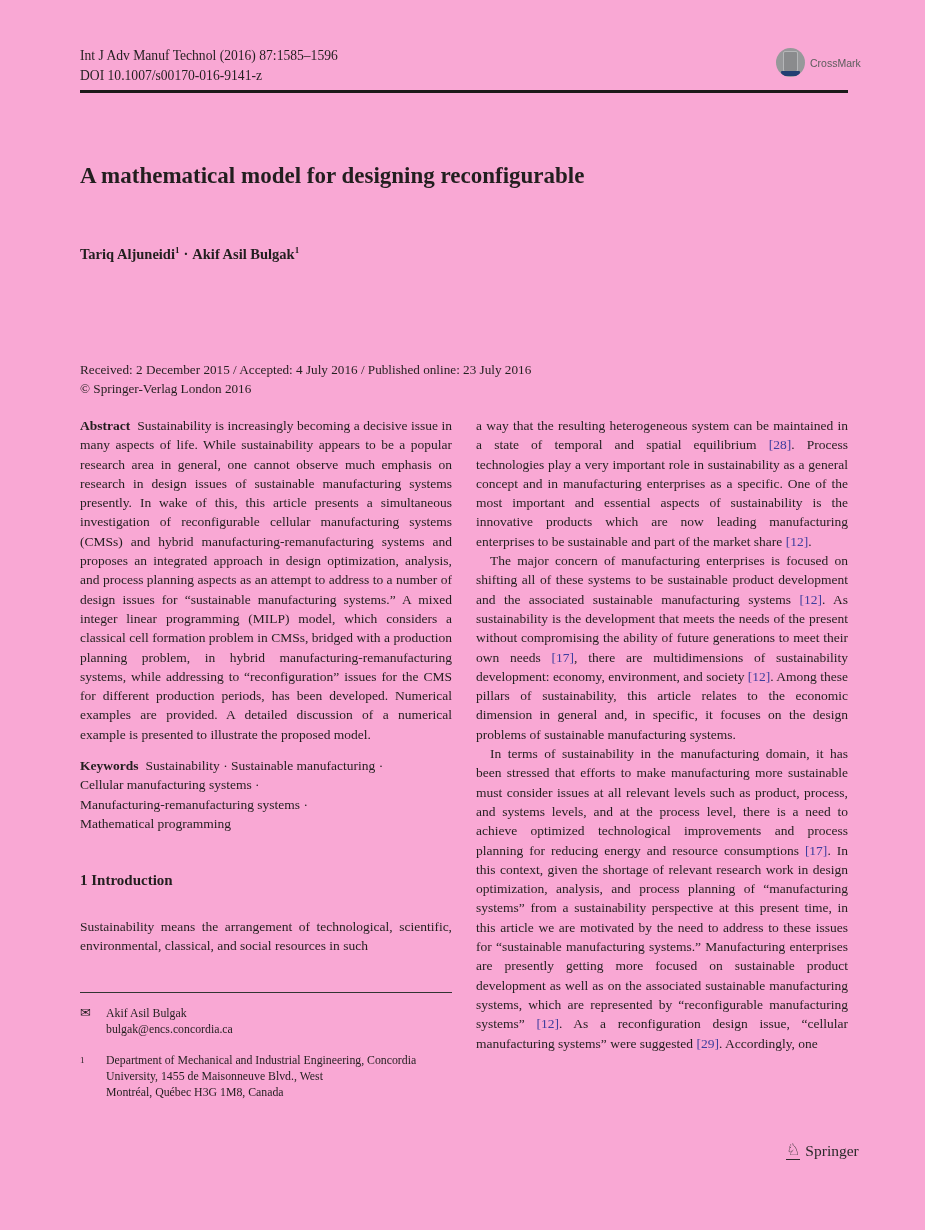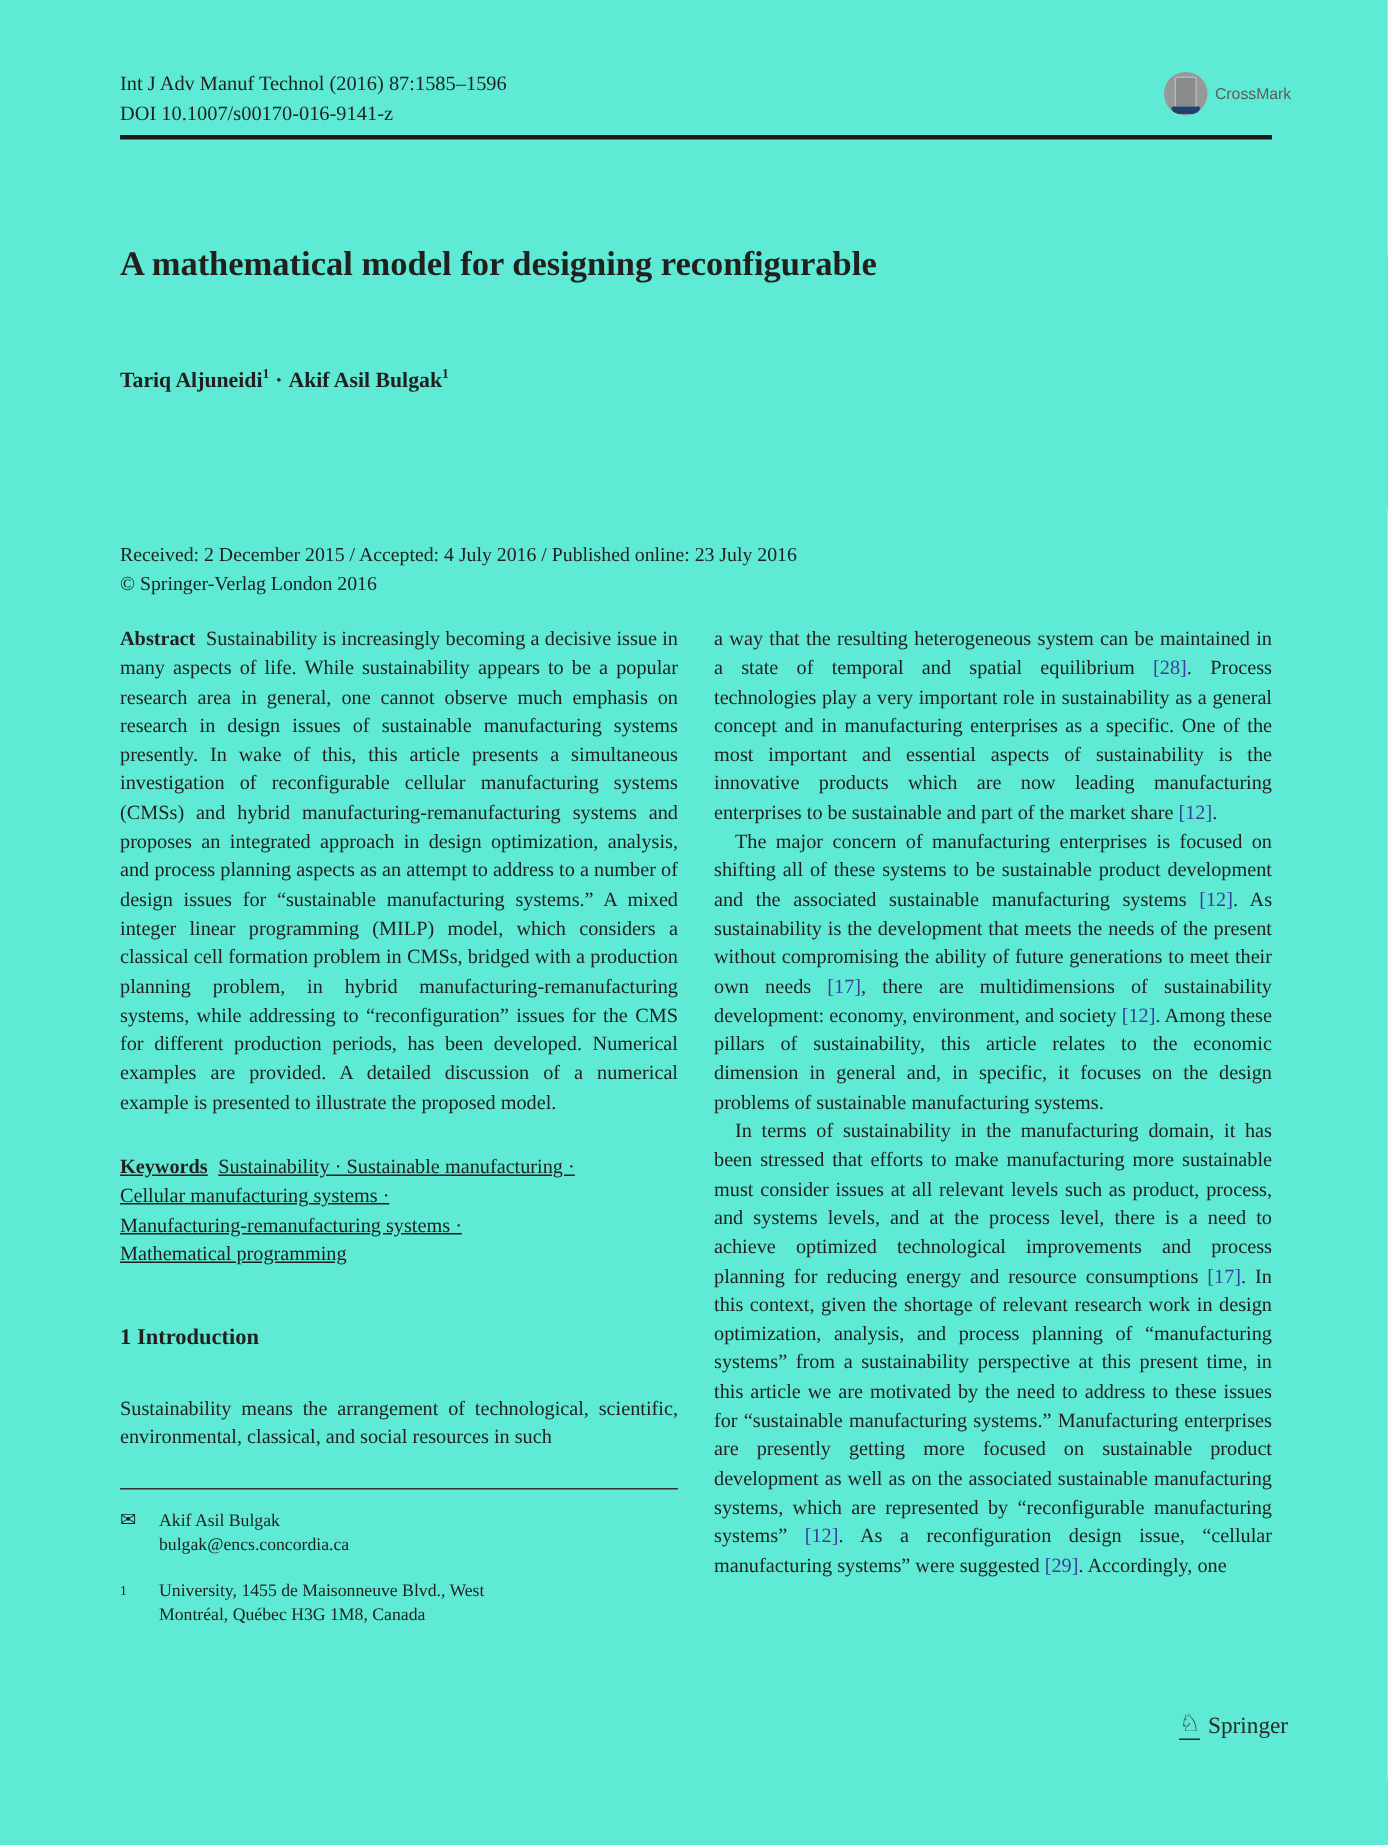--- a/index.html
+++ b/index.html
@@ -1,20 +1,20 @@
 <!DOCTYPE html>
 <html lang="en" style="--cite-color: #3d3d9e; --banner-bg: #c6c6c6;"><head>
 <meta charset="utf-8">
 <style>
   * { margin:0; padding:0; box-sizing:border-box; }
   html, body { background:#e8e8e8; }
   body { font-family:"Liberation Serif", serif; color:#221f1f; }
   .page {
     position:relative; width:925px; height:1230px; margin:0 auto;
-    background:#5eead4; overflow:hidden;
+    background:#f9a8d4; overflow:hidden;
   }
 
   
   .journal-info { position:absolute; left:80px; top:46px; font-size:13.6px; line-height:20px; }
   .crossmark { position:absolute; left:776px; top:48px; display:flex; align-items:center; gap:5px; cursor:pointer; }
   .cm-circle { width:29px; height:29px; border-radius:50%; background:#97989a; position:relative; overflow:hidden; flex:0 0 auto; }
   .cm-doc { position:absolute; left:7px; top:3px; width:15px; height:21px; background:#8a8b8d; border:1px solid #b5b6b8; border-radius:2px; }
   .cm-base { position:absolute; left:5px; bottom:1px; width:19px; height:5px; background:#223f72; border-radius:2px 2px 8px 8px; }
   .cm-label { font-size:10.5px; color:#5c5c5c; font-family:"Liberation Sans", sans-serif; }
 
@@ -31,21 +31,21 @@
 
   .dates { position:absolute; left:80px; top:361px; font-size:13.2px; line-height:18.5px; }
 
   
   .col { position:absolute; top:416px; width:372px; font-size:13.5px; line-height:19.3px; }
   .col-left  { left:80px; }
   .col-right { left:476px; }
   .jp { text-align:justify; hyphens:auto; -webkit-hyphens:auto; }
   .indent { text-indent:14px; }
   .abstract-label, .keywords-label { font-weight:bold; margin-right:7px; }
-  .keywords-block { margin-top:24px;text-decoration:underline; }
+  .keywords-block { margin-top:12px; }
   .kw-line { text-align:left; }
   .section-heading { margin-top:38px; font-size:15px; font-weight:bold; }
   .intro-para { margin-top:26px; }
   .cite { color:var(--cite-color); }
 
   
   .footnotes { position:absolute; left:80px; top:992px; width:380px; font-size:11.8px; line-height:16.3px; }
   .fn-rule { width:372px; height:1px; background:#333; margin-bottom:12px; }
   .fn-row { display:flex; margin-bottom:14px; }
   .fn-marker { flex:0 0 26px; }
@@ -119,20 +119,21 @@
       <span class="fn-marker"><span class="envelope-icon">✉</span></span>
       <span>
         <div>Akif Asil Bulgak</div>
         <div>bulgak@encs.concordia.ca</div>
       </span>
     </div>
 
     <div class="fn-row">
       <span class="fn-marker"><span class="fn-sup">1</span></span>
       <span>
+        <div>Department of Mechanical and Industrial Engineering, Concordia</div>
         <div>University, 1455 de Maisonneuve Blvd., West</div>
         <div>Montréal, Québec H3G 1M8, Canada</div>
       </span>
     </div>
   </div>
 
   <div class="springer-logo">
     <span class="knight-icon">♘</span>
     <span class="springer-word">Springer</span>
   </div>

